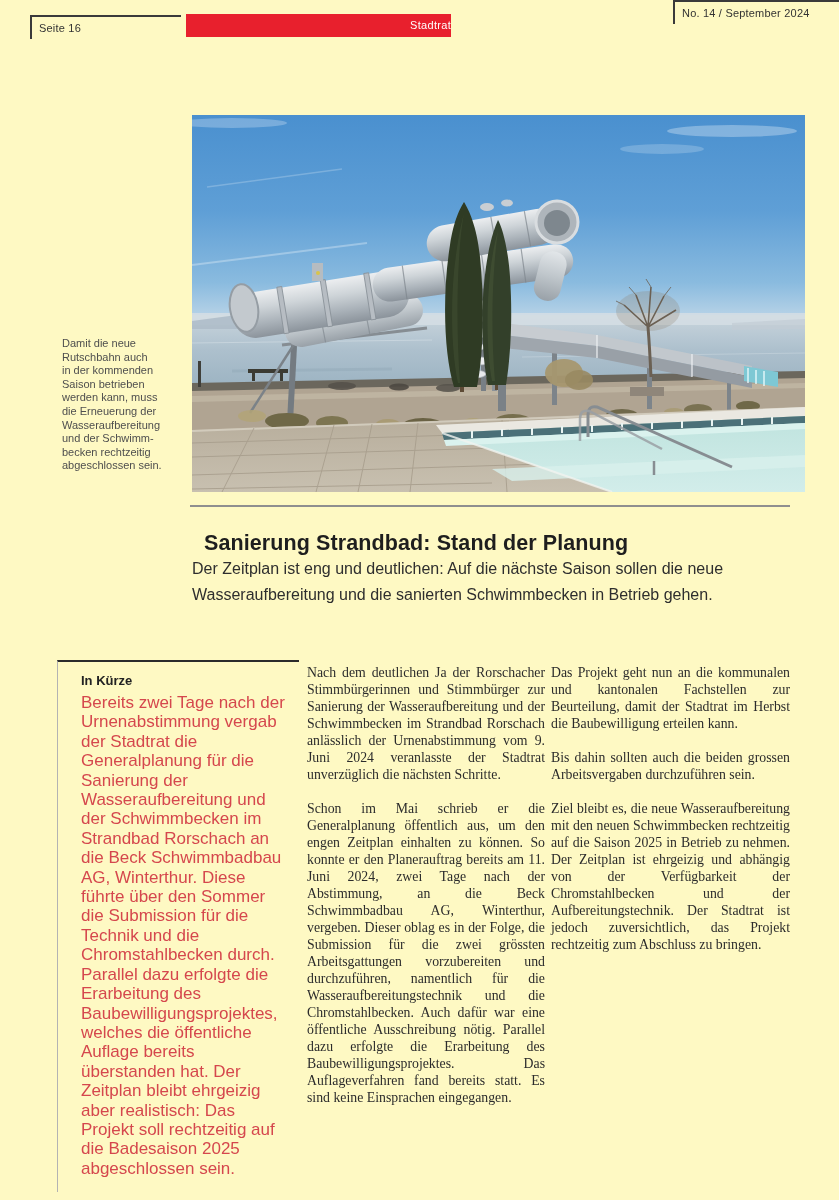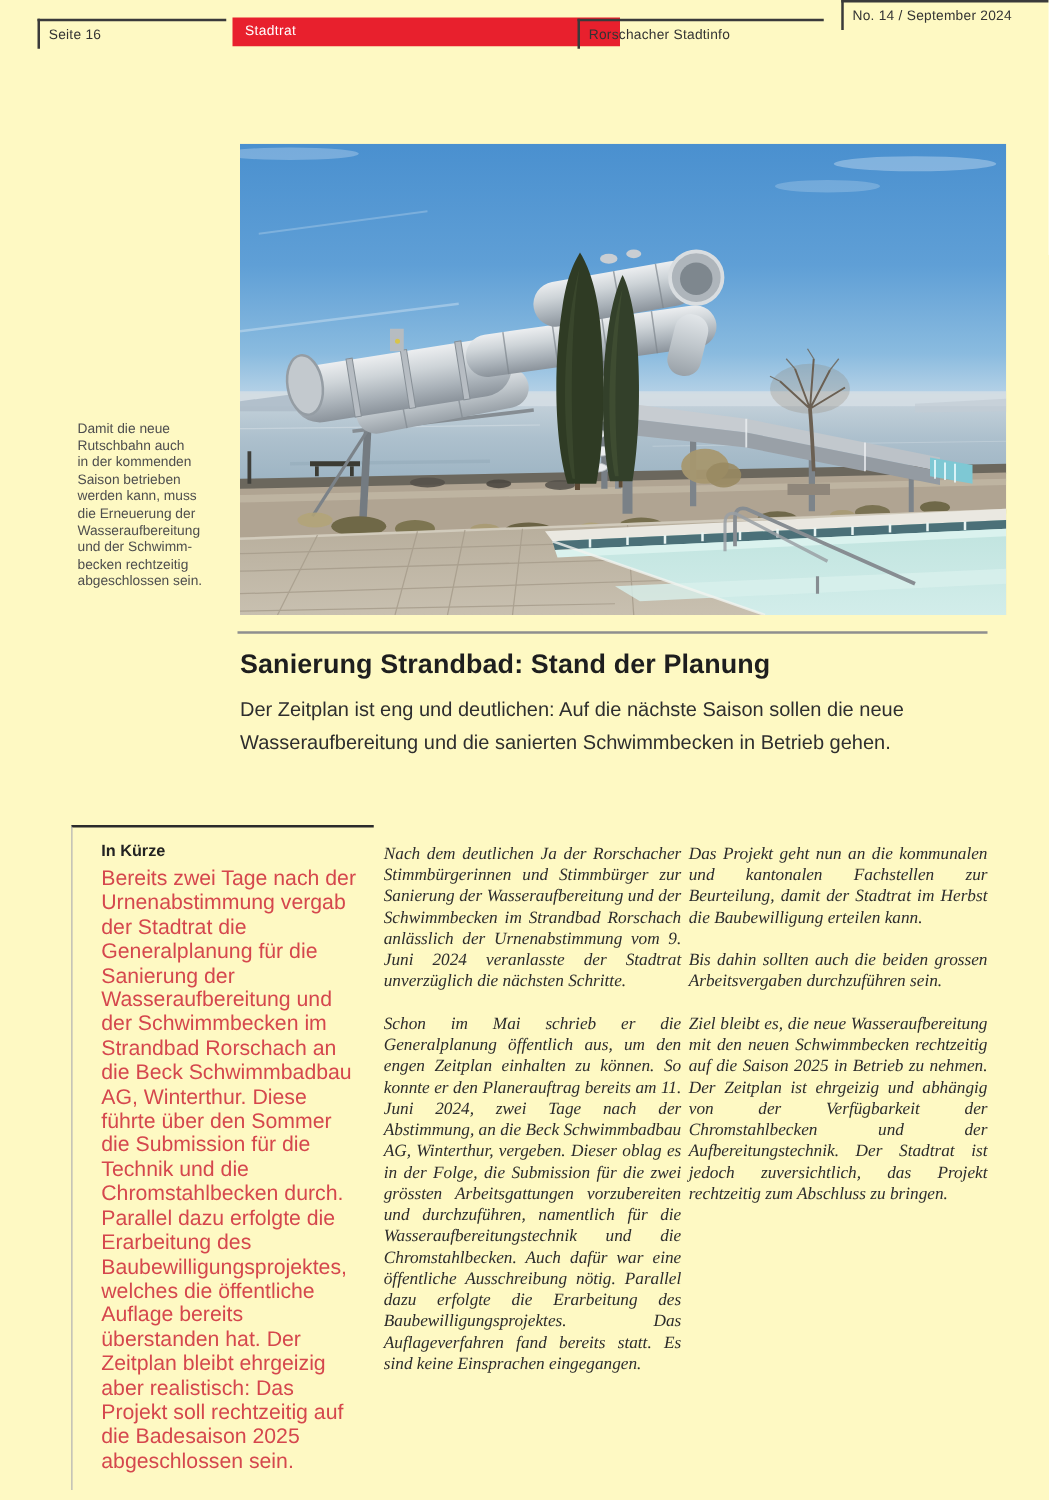--- a/index.html
+++ b/index.html
@@ -5,55 +5,54 @@
   html,body{margin:0;padding:0;background:#ffffff;}
   .page{position:relative;width:839px;height:1200px;background:#fef9c3;overflow:hidden;
         font-family:"Liberation Sans",sans-serif;color:#2c2c2c;}
 
   
   .hd-cell{position:absolute;box-sizing:border-box;border-top:2px solid #3a3a3a;border-left:2px solid #3a3a3a;
            font-size:11px;letter-spacing:.2px;color:#333;padding:5px 0 0 7px;height:24px;}
   .hd-page{left:30px;top:15px;width:151px;}
   .hd-pub{left:462px;top:15px;width:197px;}
   .hd-issue{left:673px;top:0;width:166px;}
-  .hd-section{position:absolute;left:186px;top:14px;width:310px;height:23px;background:#e8202d;
-              color:#ffffff;font-size:11px;letter-spacing:.3px;line-height:23px;padding-left:10px;box-sizing:border-box;}
+  .hd-section{position:absolute;left:186px;top:14px;width:265px;height:23px;background:#e8202d;
+              color:#ffffff;font-size:11px;letter-spacing:.3px;line-height:23px;padding-left:10px;box-sizing:border-box;text-align:right;}
 
   
   .photo{position:absolute;left:192px;top:115px;width:613px;height:377px;}
   .caption{position:absolute;left:62px;top:337px;width:110px;font-size:11px;line-height:13.6px;
            color:#4e4e4e;white-space:pre-line;}
 
   
   .rule{position:absolute;left:190px;top:505px;width:600px;height:2px;background:#8f8f8f;}
   .headline{position:absolute;left:192px;top:519px;width:600px;font-size:21.5px;font-weight:bold;
             color:#1e1e1e;letter-spacing:.1px;}
   .lead{position:absolute;left:192px;top:556px;width:556px;font-size:16px;line-height:25.5px;color:#2e2e2e;}
 
   
   .kurz{position:absolute;left:57px;top:660px;width:242px;box-sizing:border-box;
         border-top:2px solid #2b2b2b;border-left:1px solid #b3b3b3;padding:11px 8px 14px 23px;}
   .kurz-title{font-size:13px;font-weight:bold;color:#222;margin:0 0 5px 0;}
   .kurz-text{font-size:17px;line-height:19.4px;color:#d5474d;margin:0;}
 
   .col{position:absolute;top:664px;font-family:"Liberation Serif",serif;font-size:13.8px;
        line-height:17px;color:#2c2c2c;text-align:justify;}
-  .col p{margin:10px 0 17px 0;-webkit-hyphens:auto;hyphens:auto;font-style:italic;}
+  .col p{margin:0 0 17px 0;-webkit-hyphens:auto;hyphens:auto;}
   .col2{left:307px;width:238px;}
   .col3{left:551px;width:239px;}
   .byline{font-style:italic;text-align:left;margin-top:3px;}
 </style>
 </head>
 <body>
 
 <div class="page">
 
   <div class="hd-cell hd-page">Seite 16</div>
   <div class="hd-section">Stadtrat</div>
-  <div class="hd-cell hd-pub">Rorschacher Stadtinfo</div>
   <div class="hd-cell hd-issue">No. 14 / September 2024</div>
 
   <div class="caption">Damit die neue
 Rutschbahn auch
 in der kommenden
 Saison betrieben
 werden kann, muss
 die Erneuerung der
 Wasseraufbereitung
 und der Schwimm-
@@ -261,21 +260,21 @@
         <g fill="none">
           <path d="M396,322 L396,300 Q396,290 405,292 L540,352" stroke="#878d92" stroke-width="3"></path>
           <path d="M388,326 L388,304 Q388,294 397,296 L470,334" stroke="#9aa0a5" stroke-width="2.5" opacity="0.85"></path>
           <path d="M462,346 L462,360" stroke="#878d92" stroke-width="2.5"></path>
         </g>
       </g>
     </svg>
   </div>
 
   <div class="rule"></div>
-  <h1 class="headline" style="margin:0;">Sanierung Strandbad: Stand der Planung</h1>
+  <h1 class="headline" style="margin:12px;">Sanierung Strandbad: Stand der Planung</h1>
   <div class="lead">Der Zeitplan ist eng und deutlichen: Auf die nächste Saison sollen die neue Wasseraufbereitung und die sanierten Schwimmbecken in Betrieb gehen.</div>
 
   <div class="kurz">
     <p class="kurz-title">In Kürze</p>
     <p class="kurz-text">Bereits zwei Tage nach der Urnenabstimmung vergab der Stadtrat die Generalplanung für die Sanierung der Wasseraufbereitung und der Schwimmbecken im Strandbad Rorschach an die Beck Schwimmbadbau AG, Winterthur. Diese führte über den Sommer die Submission für die Technik und die Chromstahlbecken durch. Parallel dazu erfolgte die Erarbeitung des Baubewilligungsprojektes, welches die öffentliche Auflage bereits überstanden hat. Der Zeitplan bleibt ehrgeizig aber realistisch: Das Projekt soll rechtzeitig auf die Badesaison 2025 abgeschlossen sein.</p>
   </div>
 
   <div class="col col2" lang="de">
     <p>Nach dem deutlichen Ja der Rorschacher Stimmbürgerinnen und Stimmbürger zur Sanierung der Wasseraufbereitung und der Schwimmbecken im Strandbad Rorschach anlässlich der Urnenabstimmung vom 9. Juni 2024 veranlasste der Stadtrat unverzüglich die nächsten Schritte.</p>
     <p>Schon im Mai schrieb er die Generalplanung öffentlich aus, um den engen Zeitplan einhalten zu können. So konnte er den Planerauftrag bereits am 11. Juni 2024, zwei Tage nach der Abstimmung, an die Beck Schwimmbadbau AG, Winterthur, vergeben. Dieser oblag es in der Folge, die Submission für die zwei grössten Arbeitsgattungen vorzubereiten und durchzuführen, namentlich für die Wasseraufbereitungstechnik und die Chromstahlbecken. Auch dafür war eine öffentliche Ausschreibung nötig. Parallel dazu erfolgte die Erarbeitung des Baubewilligungsprojektes. Das Auflageverfahren fand bereits statt. Es sind keine Einsprachen eingegangen.</p>

